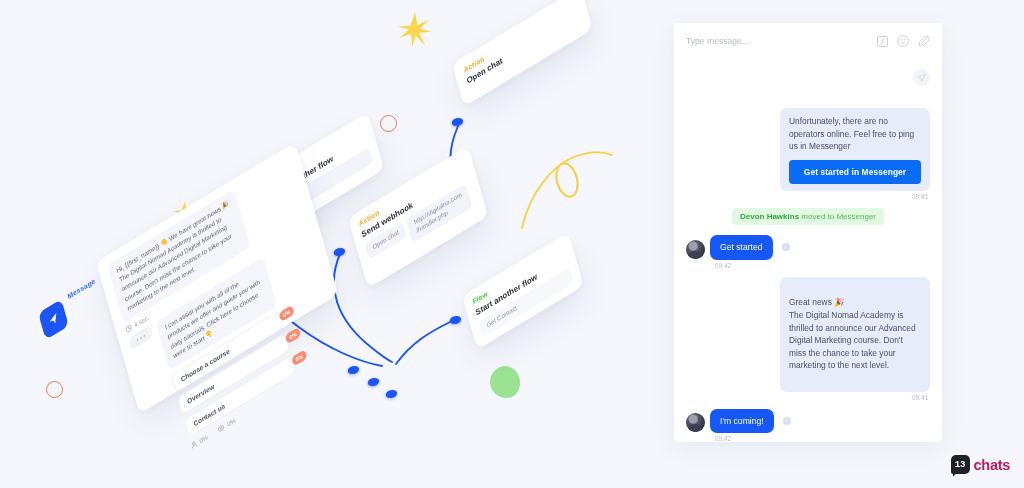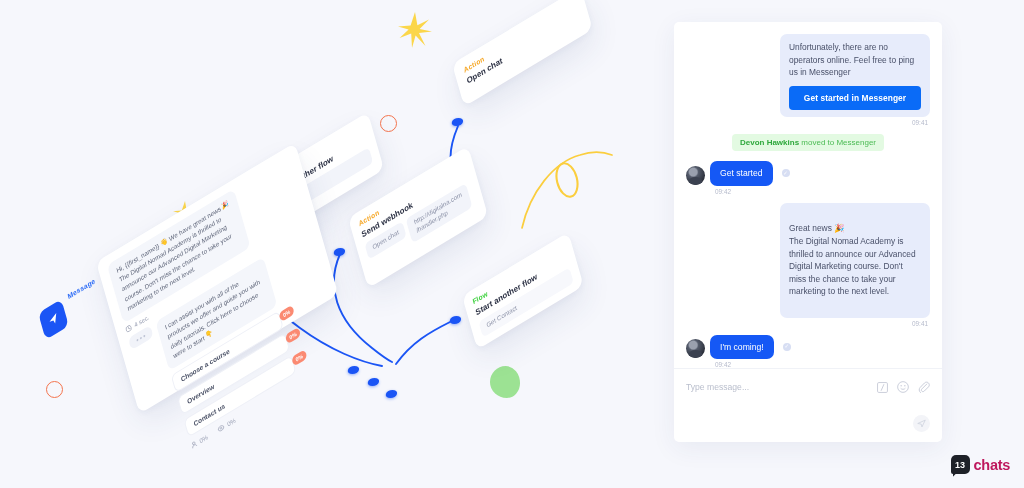--- a/index.html
+++ b/index.html
@@ -177,20 +177,21 @@
   #logo {
     position: absolute; right: 14px; bottom: 14px;
     display: flex; align-items: center; gap: 4px;
   }
   #logo .mark {
     width: 19px; height: 19px; background: #1E2128;
     border-radius: 5px 5px 5px 2px;
     color: #fff; font-size: 9px; font-weight: 700;
     display: flex; align-items: center; justify-content: center;
     position: relative;
+    font-family: Liberation Mono, monospace;
   }
   #logo .mark::after{
     content:""; position:absolute; left:2px; bottom:-3px;
     width:5px; height:5px; background:#1E2128;
     clip-path: polygon(0 0, 100% 0, 0 100%);
   }
   #logo .wm { font-size: 14.5px; font-weight: 700; color: #be185d; letter-spacing: -.3px; }
 </style>
 </head>
 <body>
@@ -325,60 +326,20 @@
     </div>
 
     <div class="port" style="left:348px;top:366px;transform:skewX(-15deg);"></div>
     <div class="port" style="left:368px;top:378px;transform:skewX(-15deg);"></div>
     <div class="port" style="left:386px;top:390px;transform:skewX(-15deg);"></div>
 
   </div>
 
   <div id="chat">
 
-    <div id="msg-scroll">
-
-      <div class="row out">
-        <div class="bub bot">
-          <span>Unfortunately, there are no operators online. Feel free to ping us in Messenger</span>
-          <button class="cta">Get started in Messenger</button>
-          
-        </div>
-      </div>
-      <div class="meta right">09:41</div>
-
-      <div class="sys-row">
-        <div class="sys"><b>Devon Hawkins</b><span> moved to Messenger</span></div>
-      </div>
-
-      <div class="row in">
-        <div class="avatar"></div>
-        <div class="bub user">Get started</div>
-        <div class="tick">✓</div>
-      </div>
-      <div class="meta left">09:42</div>
-
-      <div class="row out">
-        <div class="bub bot" style="white-space:pre-line;">
-          <span>Great news 🎉
-The Digital Nomad Academy is thrilled to announce our Advanced Digital Marketing course. Don't miss the chance to take your marketing to the next level.</span>
-          
-        </div>
-      </div>
-      <div class="meta right">09:41</div>
-
-      <div class="row in">
-        <div class="avatar"></div>
-        <div class="bub user">I'm coming!</div>
-        <div class="tick">✓</div>
-      </div>
-      <div class="meta left">09:42</div>
-
-    </div>
-
     <div id="composer">
       <div class="ph-row">
         <div id="ph">Type message...</div>
         <div class="tools">
           <span>
             <svg width="11" height="11" viewBox="0 0 12 12">
               <rect x="0.6" y="0.6" width="10.8" height="10.8" rx="1.4" fill="none" stroke="#C7CBD8" stroke-width="1"></rect>
               <path d="M7.4 2.8 L4.6 9.2" stroke="#C7CBD8" stroke-width="1" stroke-linecap="round"></path>
             </svg>
           </span>
@@ -396,20 +357,60 @@
             </svg>
           </span>
         </div>
       </div>
       <div id="send">
         <svg width="9" height="9" viewBox="0 0 12 12">
           <path d="M1 6 L11 1.5 L6.6 10.6 L5.6 6.8 Z" fill="none" stroke="#CFD3DE" stroke-width="1.1" stroke-linejoin="round"></path>
         </svg>
       </div>
     </div>
+
+    <div id="msg-scroll">
+
+      <div class="row out">
+        <div class="bub bot">
+          <span>Unfortunately, there are no operators online. Feel free to ping us in Messenger</span>
+          <button class="cta">Get started in Messenger</button>
+          
+        </div>
+      </div>
+      <div class="meta right">09:41</div>
+
+      <div class="sys-row">
+        <div class="sys"><b>Devon Hawkins</b><span> moved to Messenger</span></div>
+      </div>
+
+      <div class="row in">
+        <div class="avatar"></div>
+        <div class="bub user">Get started</div>
+        <div class="tick">✓</div>
+      </div>
+      <div class="meta left">09:42</div>
+
+      <div class="row out">
+        <div class="bub bot" style="white-space:pre-line;">
+          <span>Great news 🎉
+The Digital Nomad Academy is thrilled to announce our Advanced Digital Marketing course. Don't miss the chance to take your marketing to the next level.</span>
+          
+        </div>
+      </div>
+      <div class="meta right">09:41</div>
+
+      <div class="row in">
+        <div class="avatar"></div>
+        <div class="bub user">I'm coming!</div>
+        <div class="tick">✓</div>
+      </div>
+      <div class="meta left">09:42</div>
+
+    </div>
   </div>
 
   <div id="logo">
     <div class="mark">13</div>
     <div class="wm">chats</div>
   </div>
 
 </div>
 
 </body></html>

